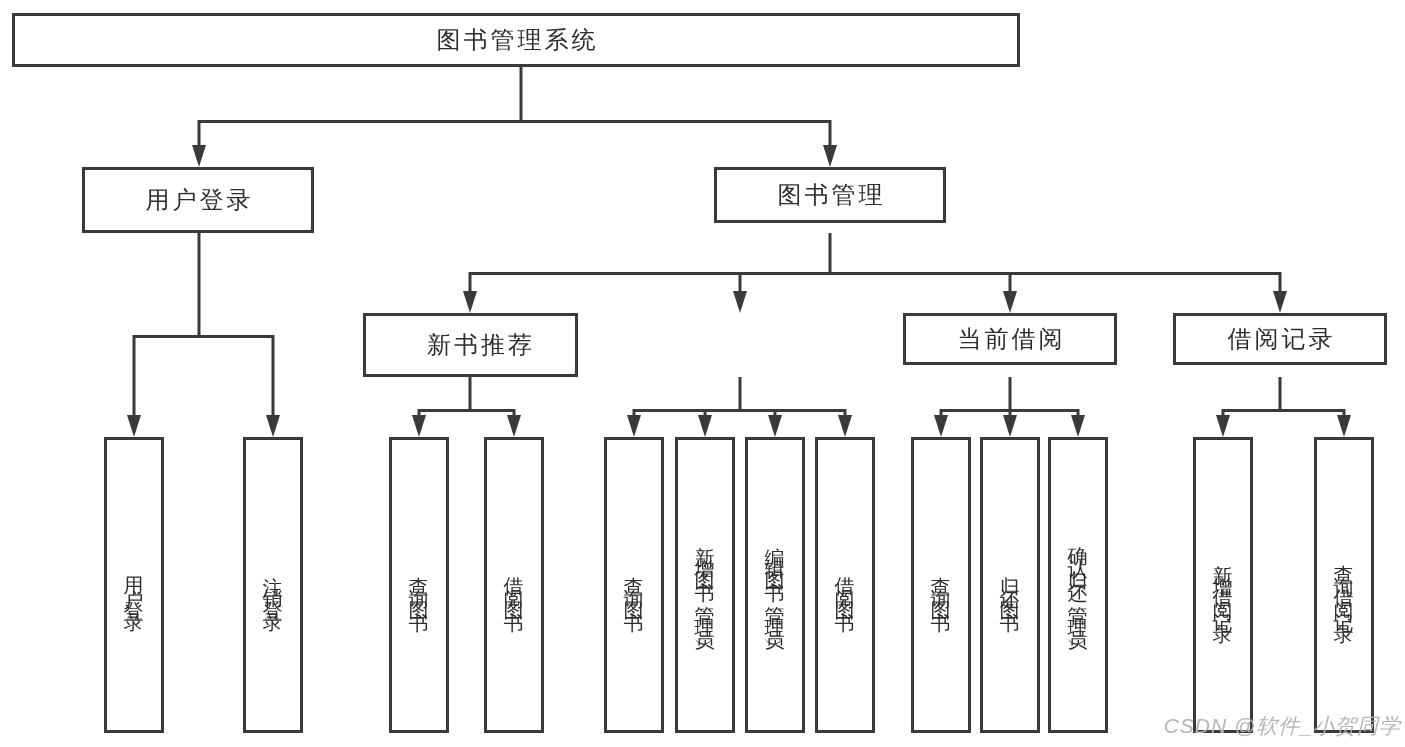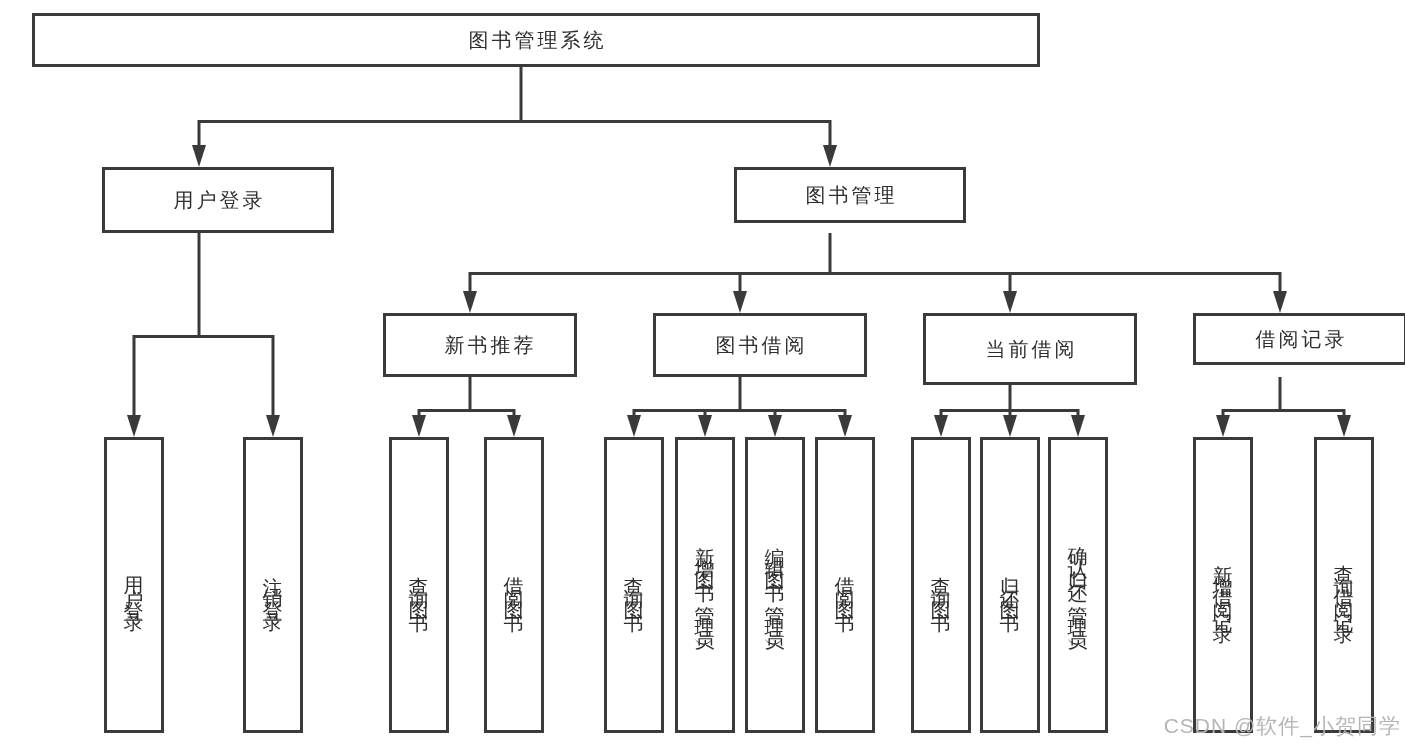--- a/index.html
+++ b/index.html
@@ -14,35 +14,36 @@
   .node {
     position:absolute;
     box-sizing:border-box;
     border:3px solid var(--line,#3a3a3a);
     background:#ffffff;
     color:var(--text,#2e2e2e);
     display:flex;
     align-items:center;
     justify-content:center;
   }
-  .h { font-size:20px; letter-spacing:3px; text-indent:3px; white-space:nowrap;margin-left:20px; }
+  .h { font-size:24px; letter-spacing:3px; text-indent:3px; white-space:nowrap; }
   .v {
     writing-mode:vertical-rl;
     text-orientation:mixed;
     font-size:20px;
     letter-spacing:12px;
     line-height:1;
   }
   .watermark {
     position:absolute;
     right:4px; top:712px;
     font-size:21px;
     letter-spacing:1px;
     color:var(--watermark,#b5b5b5);
     white-space:nowrap;
+    font-style:italic;
   }
 </style>
 </head>
 <body>
 
 <div class="canvas">
 
   <svg class="wires" width="1405" height="747" viewBox="0 0 1405 747">
     <g stroke="#3a3a3a" stroke-width="3" fill="none">
 
@@ -93,23 +94,22 @@
       <polygon points="1223,437 1216,415 1230,415"></polygon>
       <polygon points="1344,437 1337,415 1351,415"></polygon>
     </g>
   </svg>
 
   <div class="node h" style="left:12px; top:13px; width:1008px; height:54px;">图书管理系统</div>
 
   <div class="node h" style="left:82px; top:167px; width:232px; height:66px;">用户登录</div>
   <div class="node h" style="left:714px; top:167px; width:232px; height:56px;">图书管理</div>
 
-  <div class="node h" style="left:363px; top:313px; width:194px; height:64px;padding-left:18px;">新书推荐</div>
-  <div class="node h" style="left:633px; top:313px; width:214px; height:64px;">图书借阅</div>
-  <div class="node h" style="left:903px; top:313px; width:214px; height:72px;">当前借阅</div>
+  <div class="node h" style="left:363px; top:313px; width:215px; height:64px;padding-left:18px;">新书推荐</div>
+  <div class="node h" style="left:903px; top:313px; width:214px; height:52px;">当前借阅</div>
   <div class="node h" style="left:1173px; top:313px; width:214px; height:52px;">借阅记录</div>
 
   <div class="node v" style="left:104px; top:437px; width:60px; height:296px;">用户登录</div>
   <div class="node v" style="left:243px; top:437px; width:60px; height:296px;">注销登录</div>
 
   <div class="node v" style="left:389px; top:437px; width:60px; height:296px;">查询图书</div>
   <div class="node v" style="left:484px; top:437px; width:60px; height:296px;">借阅图书</div>
 
   <div class="node v" style="left:604px; top:437px; width:60px; height:296px;">查询图书</div>
   <div class="node v" style="left:675px; top:437px; width:60px; height:296px;">新增图书（管理员）</div>

